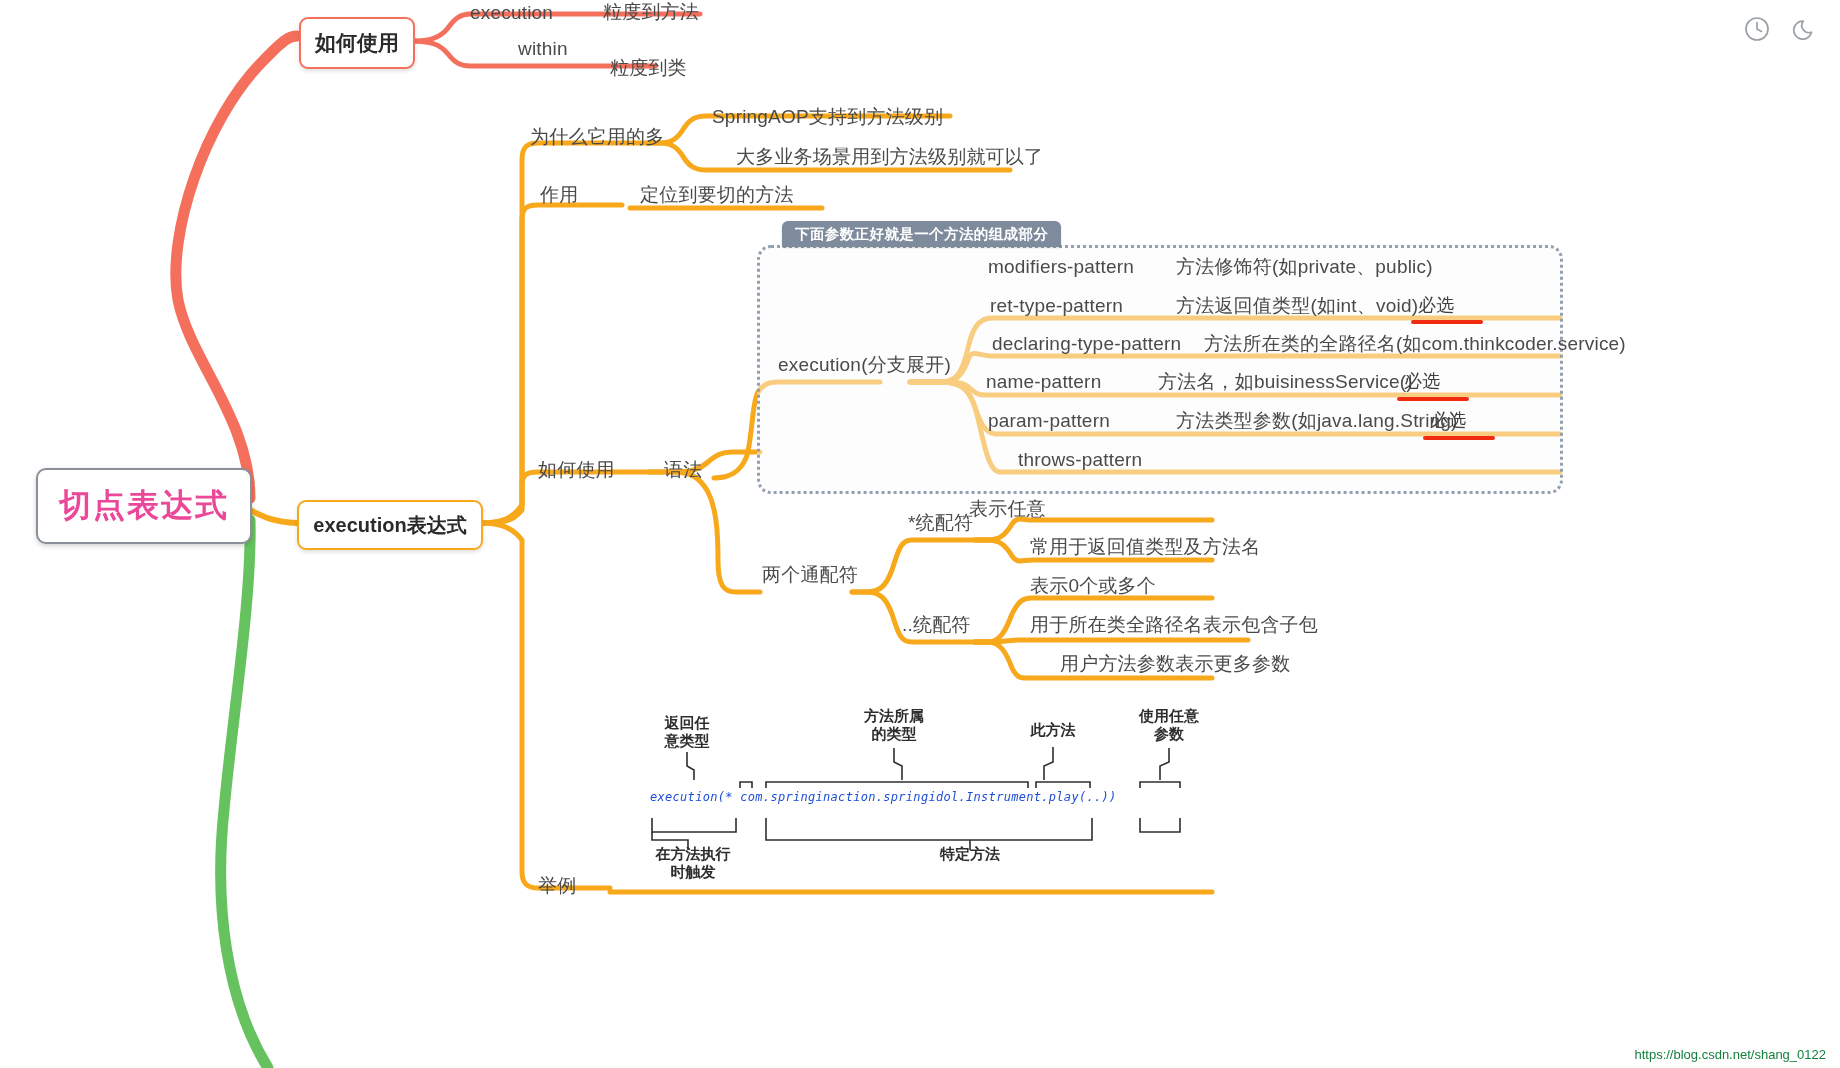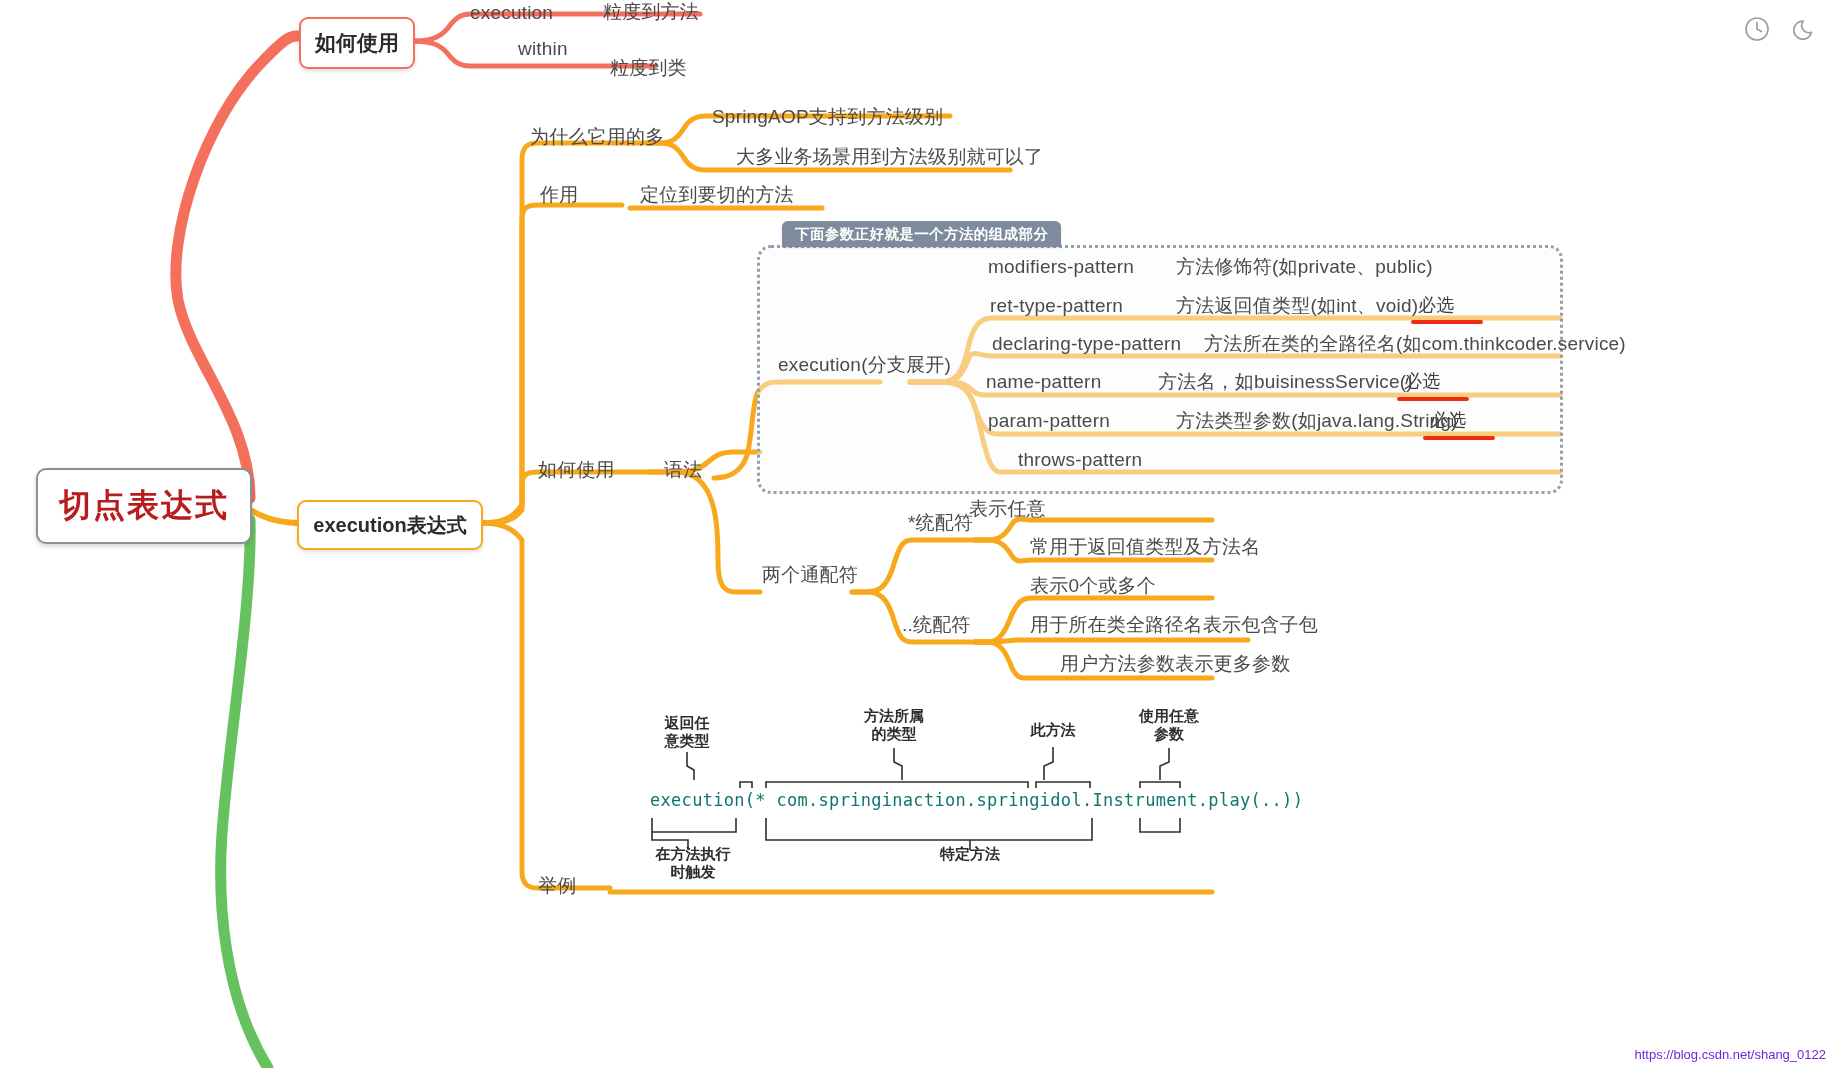--- a/index.html
+++ b/index.html
@@ -26,21 +26,21 @@
   
   .root{
     position:absolute;
     left:36px;top:468px;
     width:212px;height:72px;
     border:2px solid #8a9099;
     border-radius:10px;
     background:#ffffff;
     box-shadow:0 2px 5px rgba(0,0,0,.18);
     display:flex;align-items:center;justify-content:center;
-    font-size:32px;font-weight:bold;color:#b91c1c;
+    font-size:32px;font-weight:bold;color:#ec4899;
     letter-spacing:2px;
   }
 
   
   .box-red{
     position:absolute;
     left:299px;top:17px;
     width:112px;height:48px;
     border:2.5px solid #f4705c;
     border-radius:9px;
@@ -83,29 +83,29 @@
     display:flex;align-items:center;
     letter-spacing:.4px;
     box-shadow:0 1px 2px rgba(0,0,0,.15);
   }
 
   .req{color:#3f3f3f;font-size:18px;}
 
   
   .diagram{position:absolute;left:640px;top:700px;width:580px;height:170px;}
   .dg-t{position:absolute;font-family:"DejaVu Sans",sans-serif;font-weight:bold;font-size:15px;color:#2e2e2e;text-align:center;line-height:1.18;}
-  .dg-code{position:absolute;font-family:"DejaVu Sans Mono","Liberation Mono",monospace;font-size:17px;color:#0f766e;white-space:nowrap;letter-spacing:.3px;}
+  .dg-code{position:absolute;font-family:"DejaVu Sans Mono","Liberation Mono",monospace;font-size:12px;color:#1d4ed8;white-space:nowrap;letter-spacing:.3px;font-style:italic;}
 
   
   .tr-icons{position:absolute;right:22px;top:16px;display:flex;gap:22px;align-items:center;}
   .tr-icons svg{display:block;}
 
   .watermark{
     position:absolute;right:14px;bottom:6px;
-    font-size:13px;color:#6d28d9;
+    font-size:13px;color:#15803d;
     font-family:"Liberation Sans",sans-serif;
   }
 </style>
 </head>
 <body>
 
 <div id="canvas">
 
   <svg class="links" viewBox="0 0 1840 1068">
 

